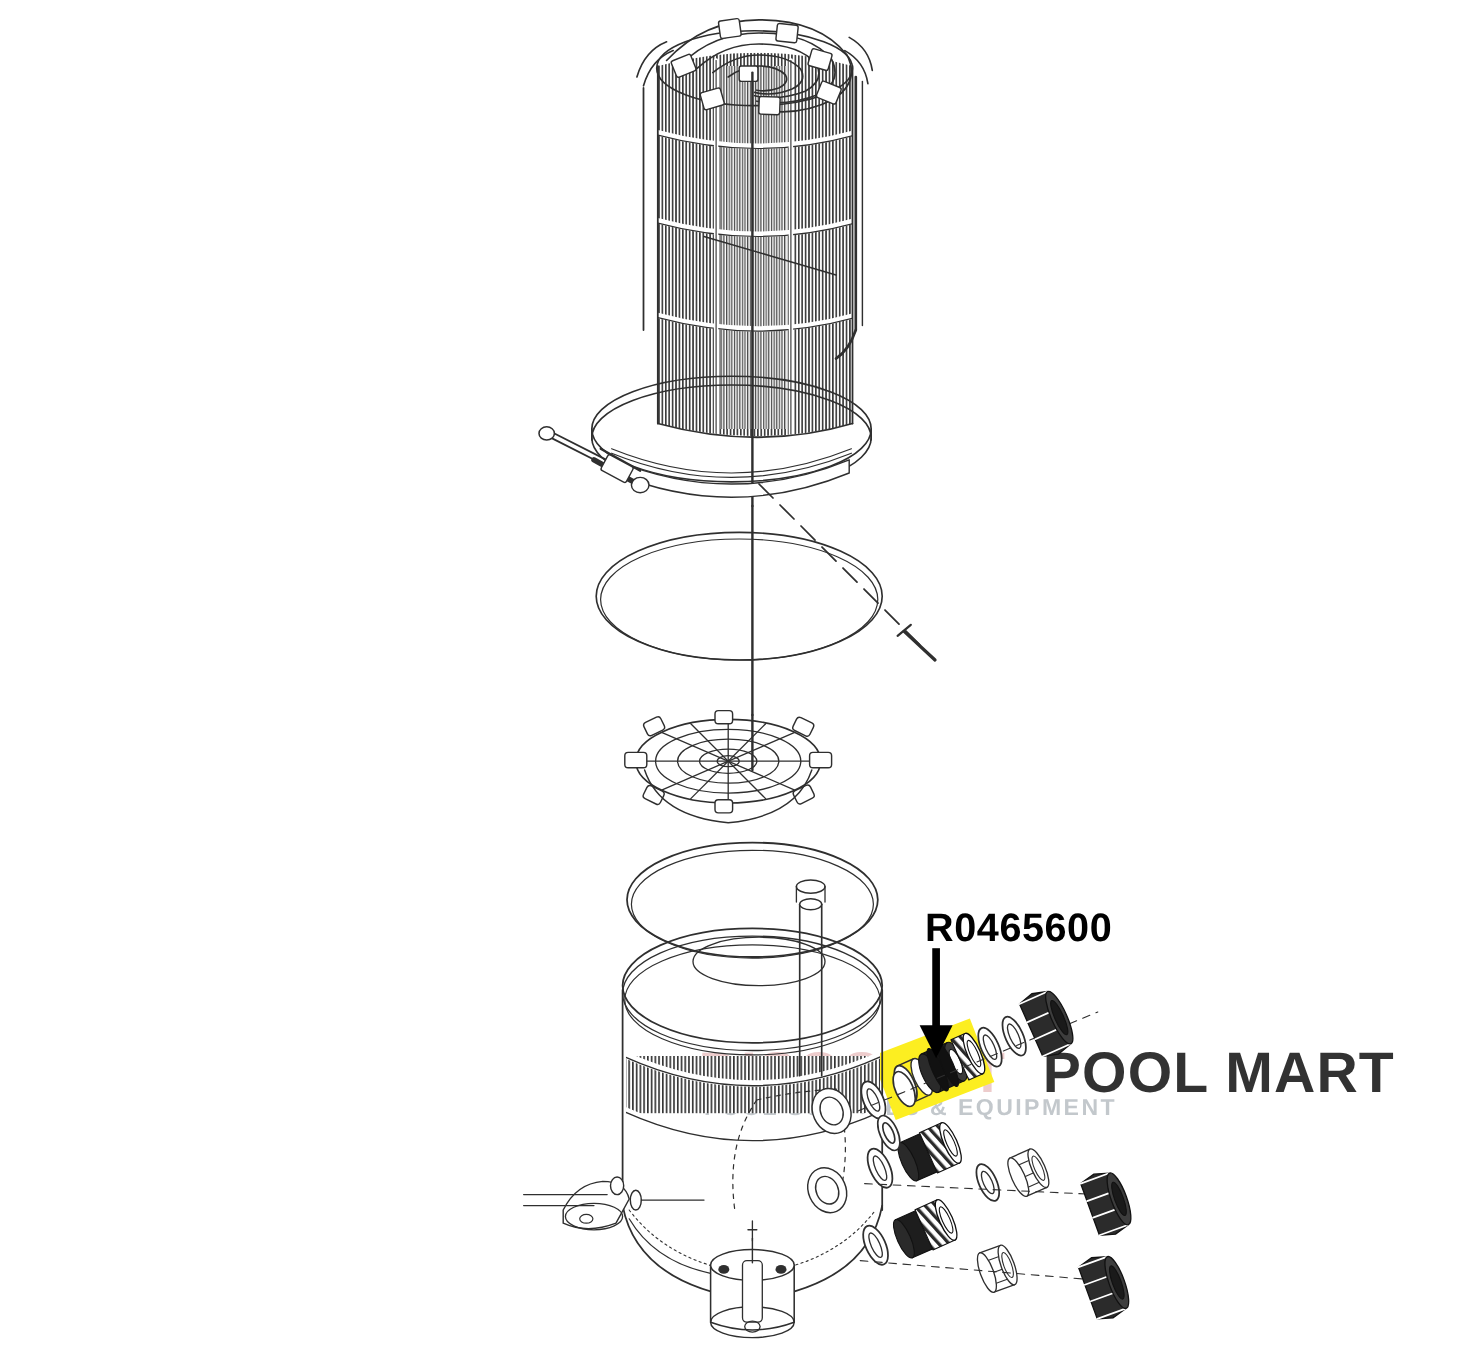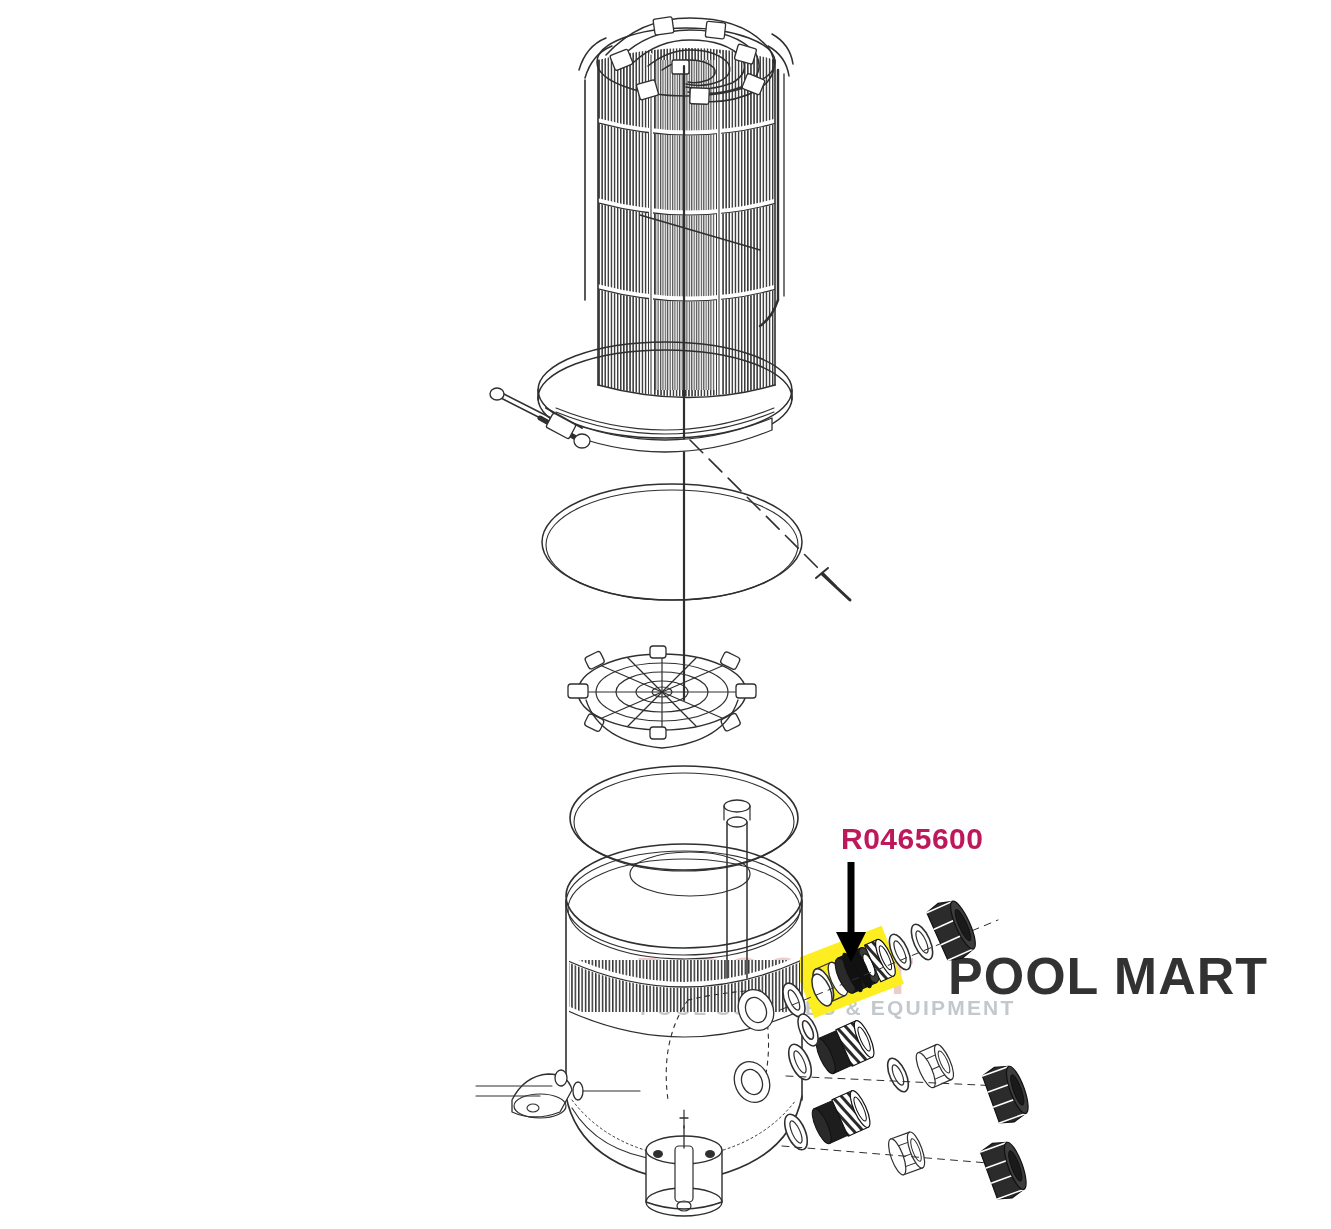--- a/index.html
+++ b/index.html
@@ -33,23 +33,23 @@
     color:#b9bfc4;
     opacity:.85;
   }
   .wm-red{color:#e8bcbc;opacity:.75;}
   .wm-gray{color:#000000;opacity:.8;margin-left:18px;}
 
   
   .callout-label{
     position:absolute;
     left:841px; top:822px;
-    font-size:30px;
+    font-size:36px;
     font-weight:bold;
-    color:#be185d;
+    color:#000000;
     letter-spacing:.5px;
     white-space:nowrap;
     font-family:"Liberation Sans", sans-serif;
   }
 
   
   .highlight{
     position:absolute;
     left:800px; top:941px;
     width:96px; height:62px;

